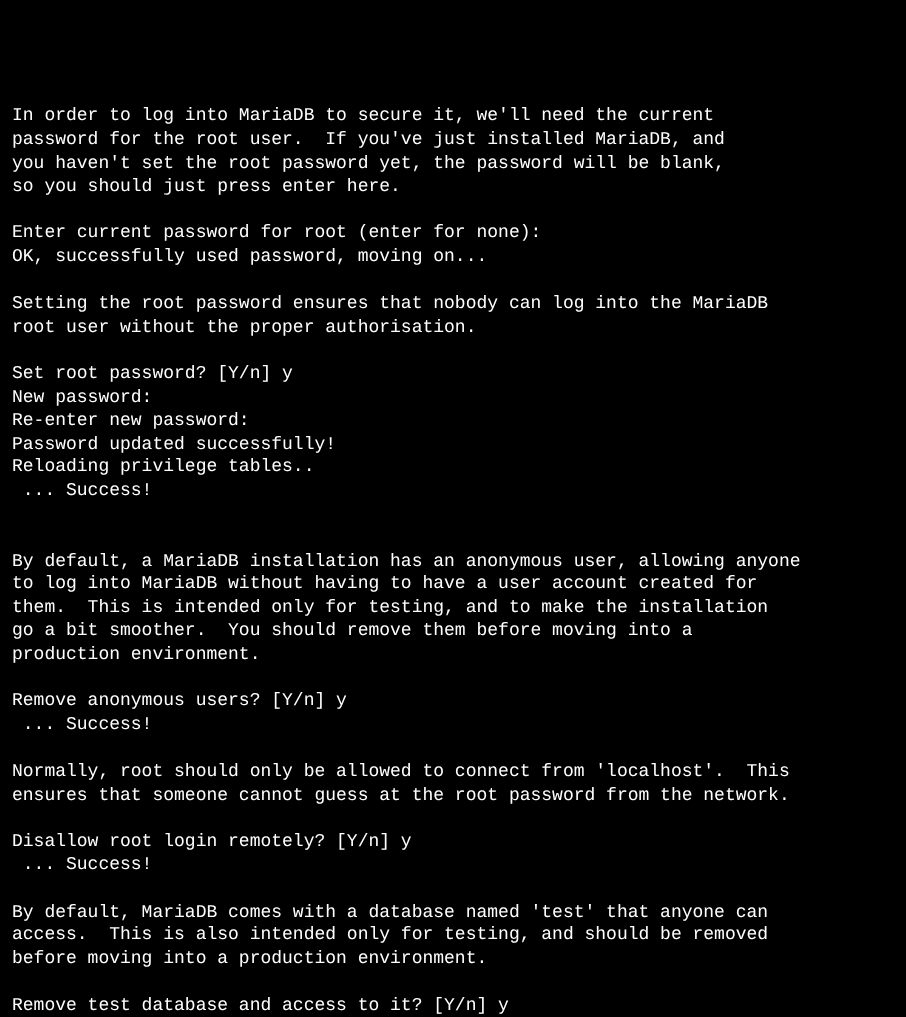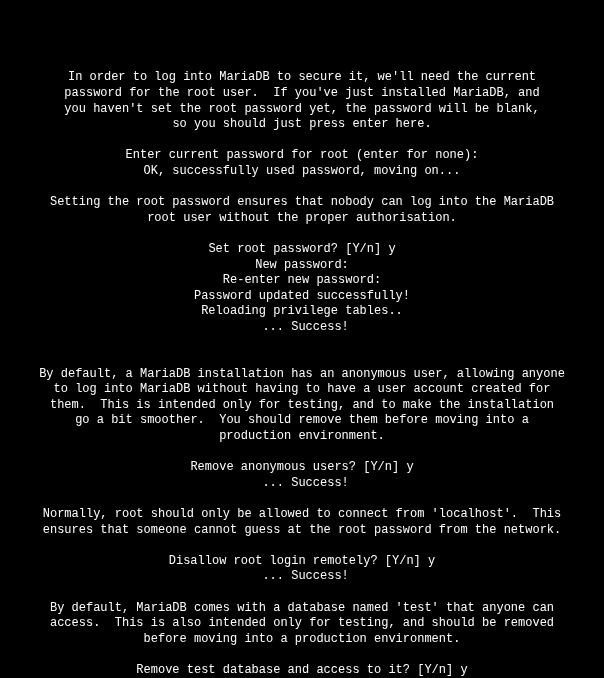--- a/index.html
+++ b/index.html
@@ -9,21 +9,20 @@
       font-size: 12px;
       line-height: 1.3;
       margin: 0;
       padding: 8px;
       white-space: pre-wrap;
       width: 604px;
       box-sizing: border-box;
     }
     .line {
       display: block;
-      text-align: center;
     }
   </style>
 </head>
 <body>
 
 
 
 <div id="terminal-output"><span class="line">In order to log into MariaDB to secure it, we'll need the current</span><span class="line">password for the root user.  If you've just installed MariaDB, and</span><span class="line">you haven't set the root password yet, the password will be blank,</span><span class="line">so you should just press enter here.</span><span class="line">&nbsp;</span><span class="line">Enter current password for root (enter for none):</span><span class="line">OK, successfully used password, moving on...</span><span class="line">&nbsp;</span><span class="line">Setting the root password ensures that nobody can log into the MariaDB</span><span class="line">root user without the proper authorisation.</span><span class="line">&nbsp;</span><span class="line">Set root password? [Y/n] y</span><span class="line">New password:</span><span class="line">Re-enter new password:</span><span class="line">Password updated successfully!</span><span class="line">Reloading privilege tables..</span><span class="line"> ... Success!</span><span class="line">&nbsp;</span><span class="line">&nbsp;</span><span class="line">By default, a MariaDB installation has an anonymous user, allowing anyone</span><span class="line">to log into MariaDB without having to have a user account created for</span><span class="line">them.  This is intended only for testing, and to make the installation</span><span class="line">go a bit smoother.  You should remove them before moving into a</span><span class="line">production environment.</span><span class="line">&nbsp;</span><span class="line">Remove anonymous users? [Y/n] y</span><span class="line"> ... Success!</span><span class="line">&nbsp;</span><span class="line">Normally, root should only be allowed to connect from 'localhost'.  This</span><span class="line">ensures that someone cannot guess at the root password from the network.</span><span class="line">&nbsp;</span><span class="line">Disallow root login remotely? [Y/n] y</span><span class="line"> ... Success!</span><span class="line">&nbsp;</span><span class="line">By default, MariaDB comes with a database named 'test' that anyone can</span><span class="line">access.  This is also intended only for testing, and should be removed</span><span class="line">before moving into a production environment.</span><span class="line">&nbsp;</span><span class="line">Remove test database and access to it? [Y/n] y</span></div>
 
 

